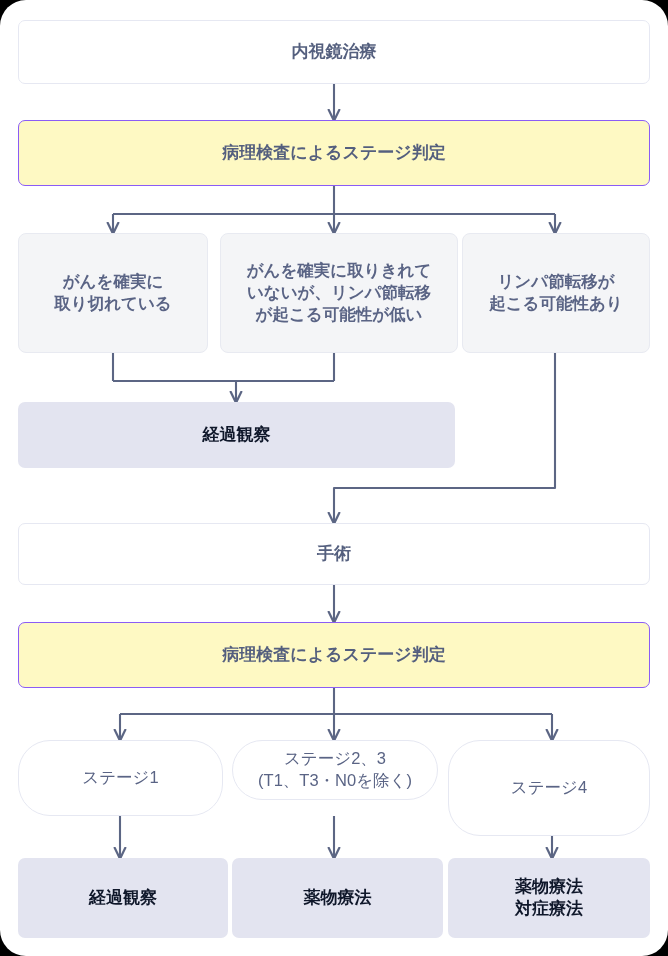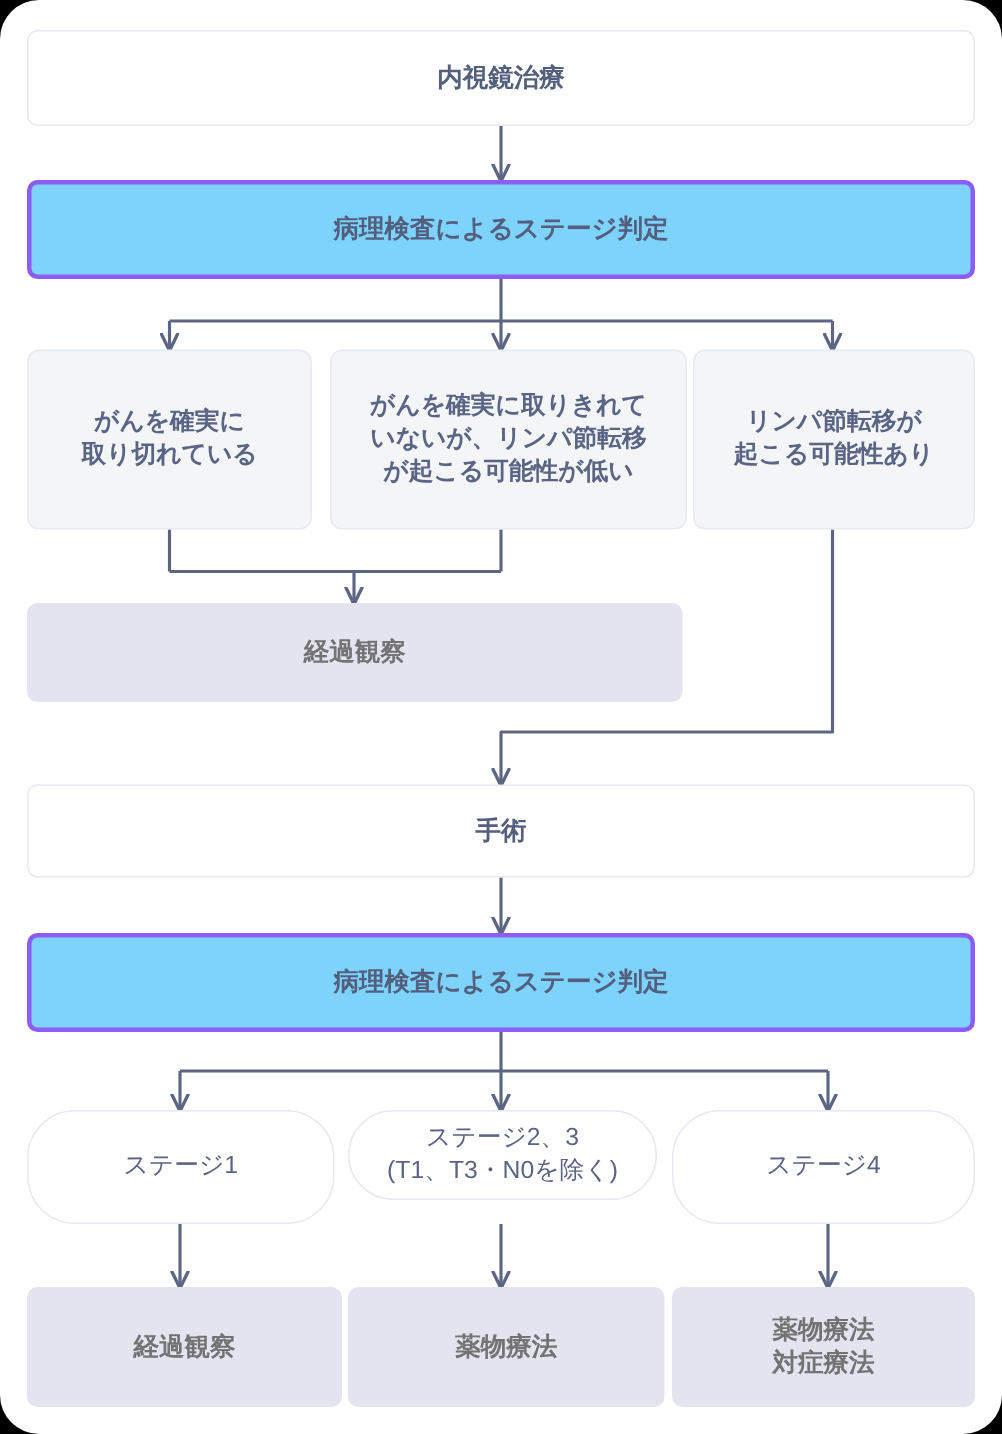--- a/index.html
+++ b/index.html
@@ -45,43 +45,43 @@
   
   .node.plain {
     background: #ffffff;
     border: 1px solid #e6e8f2;
     border-radius: 7px;
     font-size: 17px;
     font-weight: bold;
     color: #545f7e;
   }
   .node.shaded {
-    background: #7dd3fc;
-    border: 3px solid #8b5cf6;
+    background: #fef9c3;
+    border: 1px solid #8b5cf6;
     border-radius: 7px;
     font-size: 17px;
     font-weight: bold;
     color: #545f7e;
   }
   .node.branch {
     background: #f4f5f7;
     border: 1px solid #e8eaf1;
     border-radius: 8px;
     font-size: 16.5px;
     font-weight: bold;
     color: #5a6485;
     padding: 6px 8px;
   }
   .node.result {
     background: #e3e4f0;
     border: none;
     border-radius: 7px;
     font-size: 17px;
     font-weight: bold;
-    color: #737373;
+    color: #0f172a;
   }
   .node.pill {
     background: #ffffff;
     border: 1px solid #e6e8f2;
     border-radius: 32px;
     font-size: 16.5px;
     font-weight: normal;
     color: #5a6485;
     padding: 4px 10px;
   }
@@ -148,21 +148,21 @@
 
   <div class="node plain" style="left:18px; top:523px; width:632px; height:62px;">手術</div>
 
   <div class="node shaded" style="left:18px; top:622px; width:632px; height:66px;">病理検査によるステージ判定</div>
 
   <div class="node pill" style="left:18px; top:740px; width:205px; height:76px;">ステージ1</div>
 
   <div class="node pill" style="left:232px; top:740px; width:206px; height:60px;">ステージ2、3
 (T1、T3・N0を除く)</div>
 
-  <div class="node pill" style="left:448px; top:740px; width:202px; height:76px;">ステージ4</div>
+  <div class="node pill" style="left:448px; top:740px; width:202px; height:96px;">ステージ4</div>
 
   <div class="node result" style="left:18px; top:858px; width:210px; height:80px;">経過観察</div>
 
   <div class="node result" style="left:232px; top:858px; width:211px; height:80px;">薬物療法</div>
 
   <div class="node result" style="left:448px; top:858px; width:202px; height:80px;">薬物療法
 対症療法</div>
 
 </div>
 

